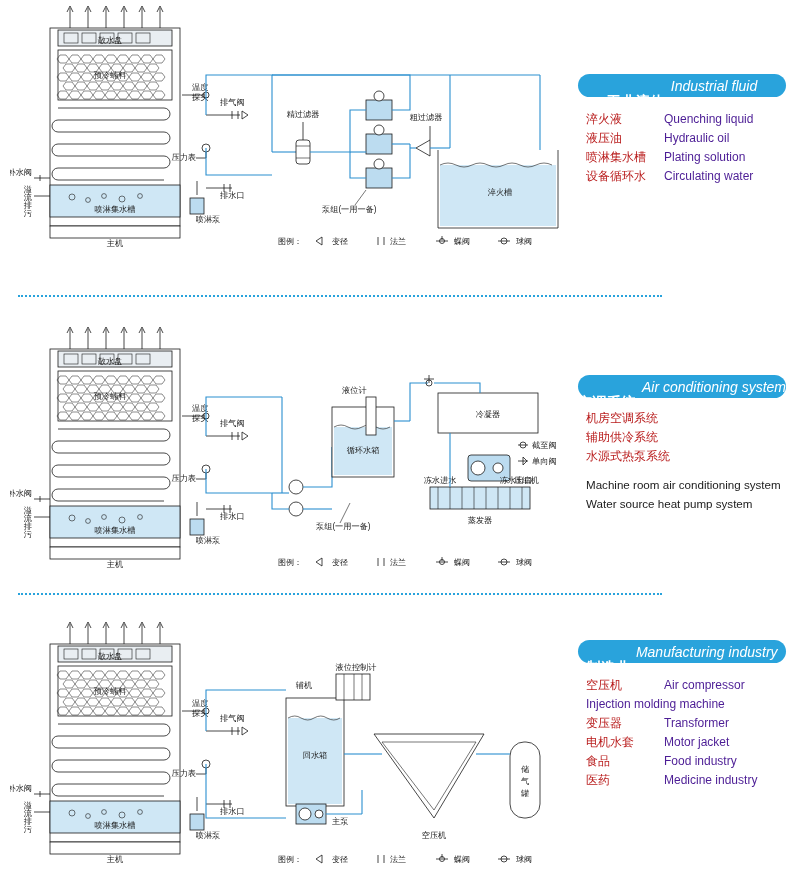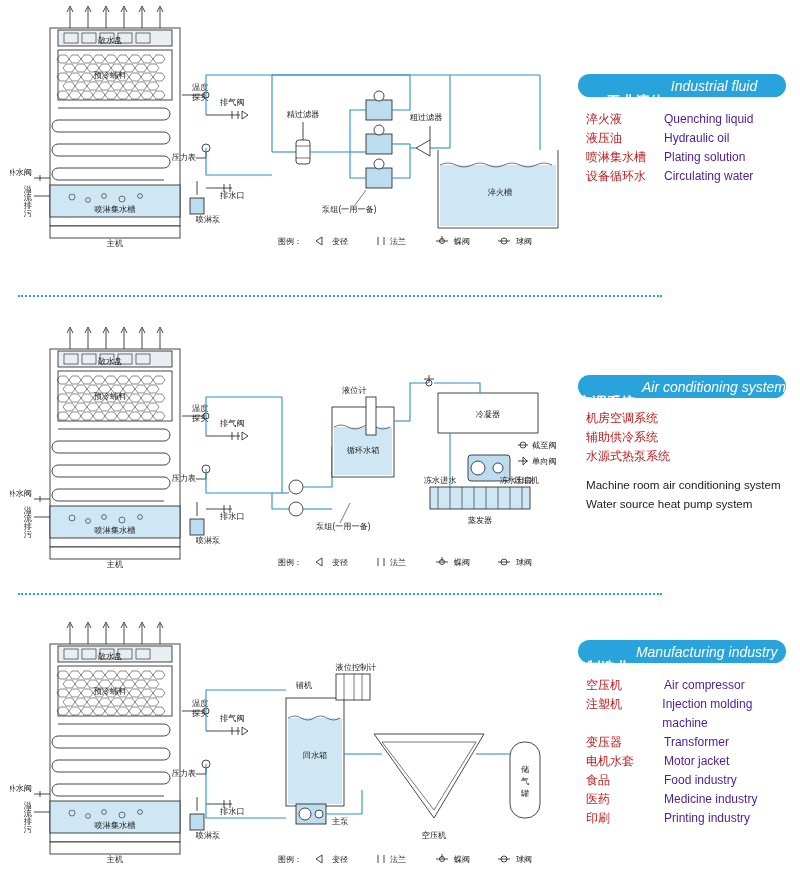--- a/index.html
+++ b/index.html
@@ -702,38 +702,33 @@
     <div class="pill" style="top:46px;">
       <span class="cn">制造业</span>
       <span class="en">Manufacturing industry</span>
     </div>
     <div class="rows" style="top:82px;">
       <div class="row">
         <span class="cn">空压机</span>
         <span class="en">Air compressor</span>
       </div>
       <div class="row">
-        <span class="cn">注塑机</span>
         <span class="en">Injection molding machine</span>
       </div>
       <div class="row">
         <span class="cn">变压器</span>
         <span class="en">Transformer</span>
       </div>
       <div class="row">
         <span class="cn">电机水套</span>
         <span class="en">Motor jacket</span>
       </div>
       <div class="row">
         <span class="cn">食品</span>
         <span class="en">Food industry</span>
       </div>
       <div class="row">
         <span class="cn">医药</span>
         <span class="en">Medicine industry</span>
-      </div>
-      <div class="row">
-        <span class="cn">印刷</span>
-        <span class="en">Printing industry</span>
       </div>
     </div>
   </div>
 </div>
 
 </body></html>

